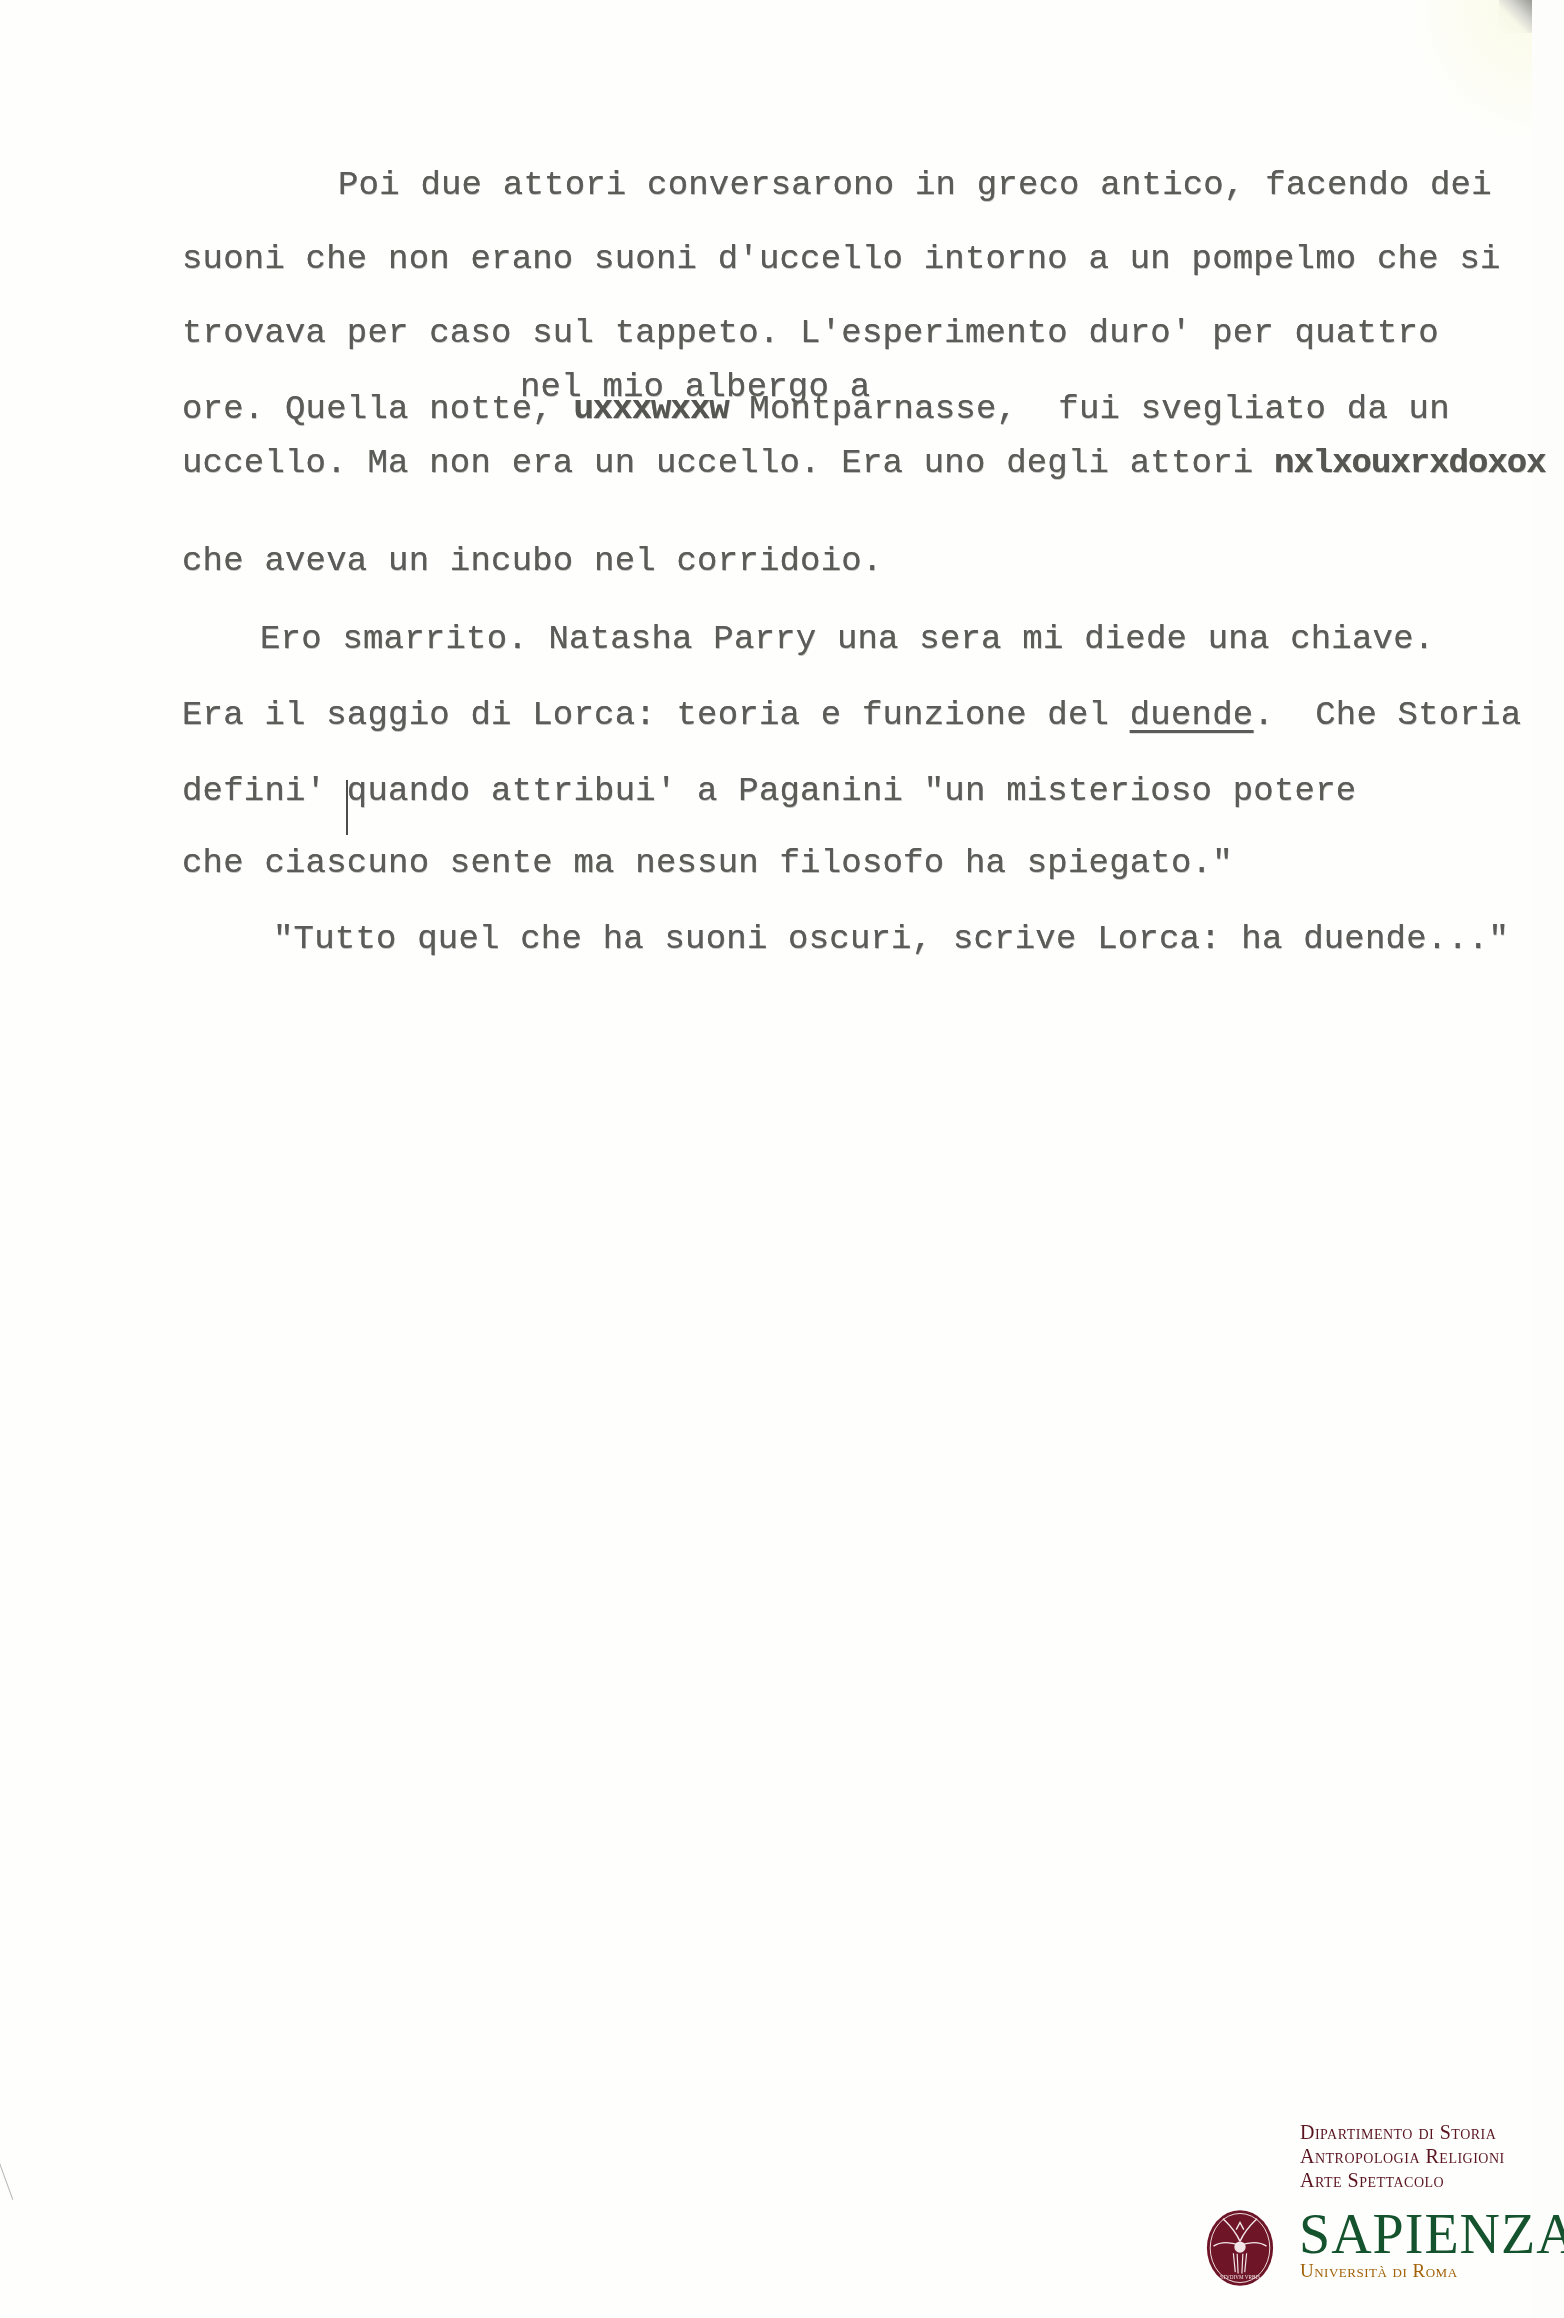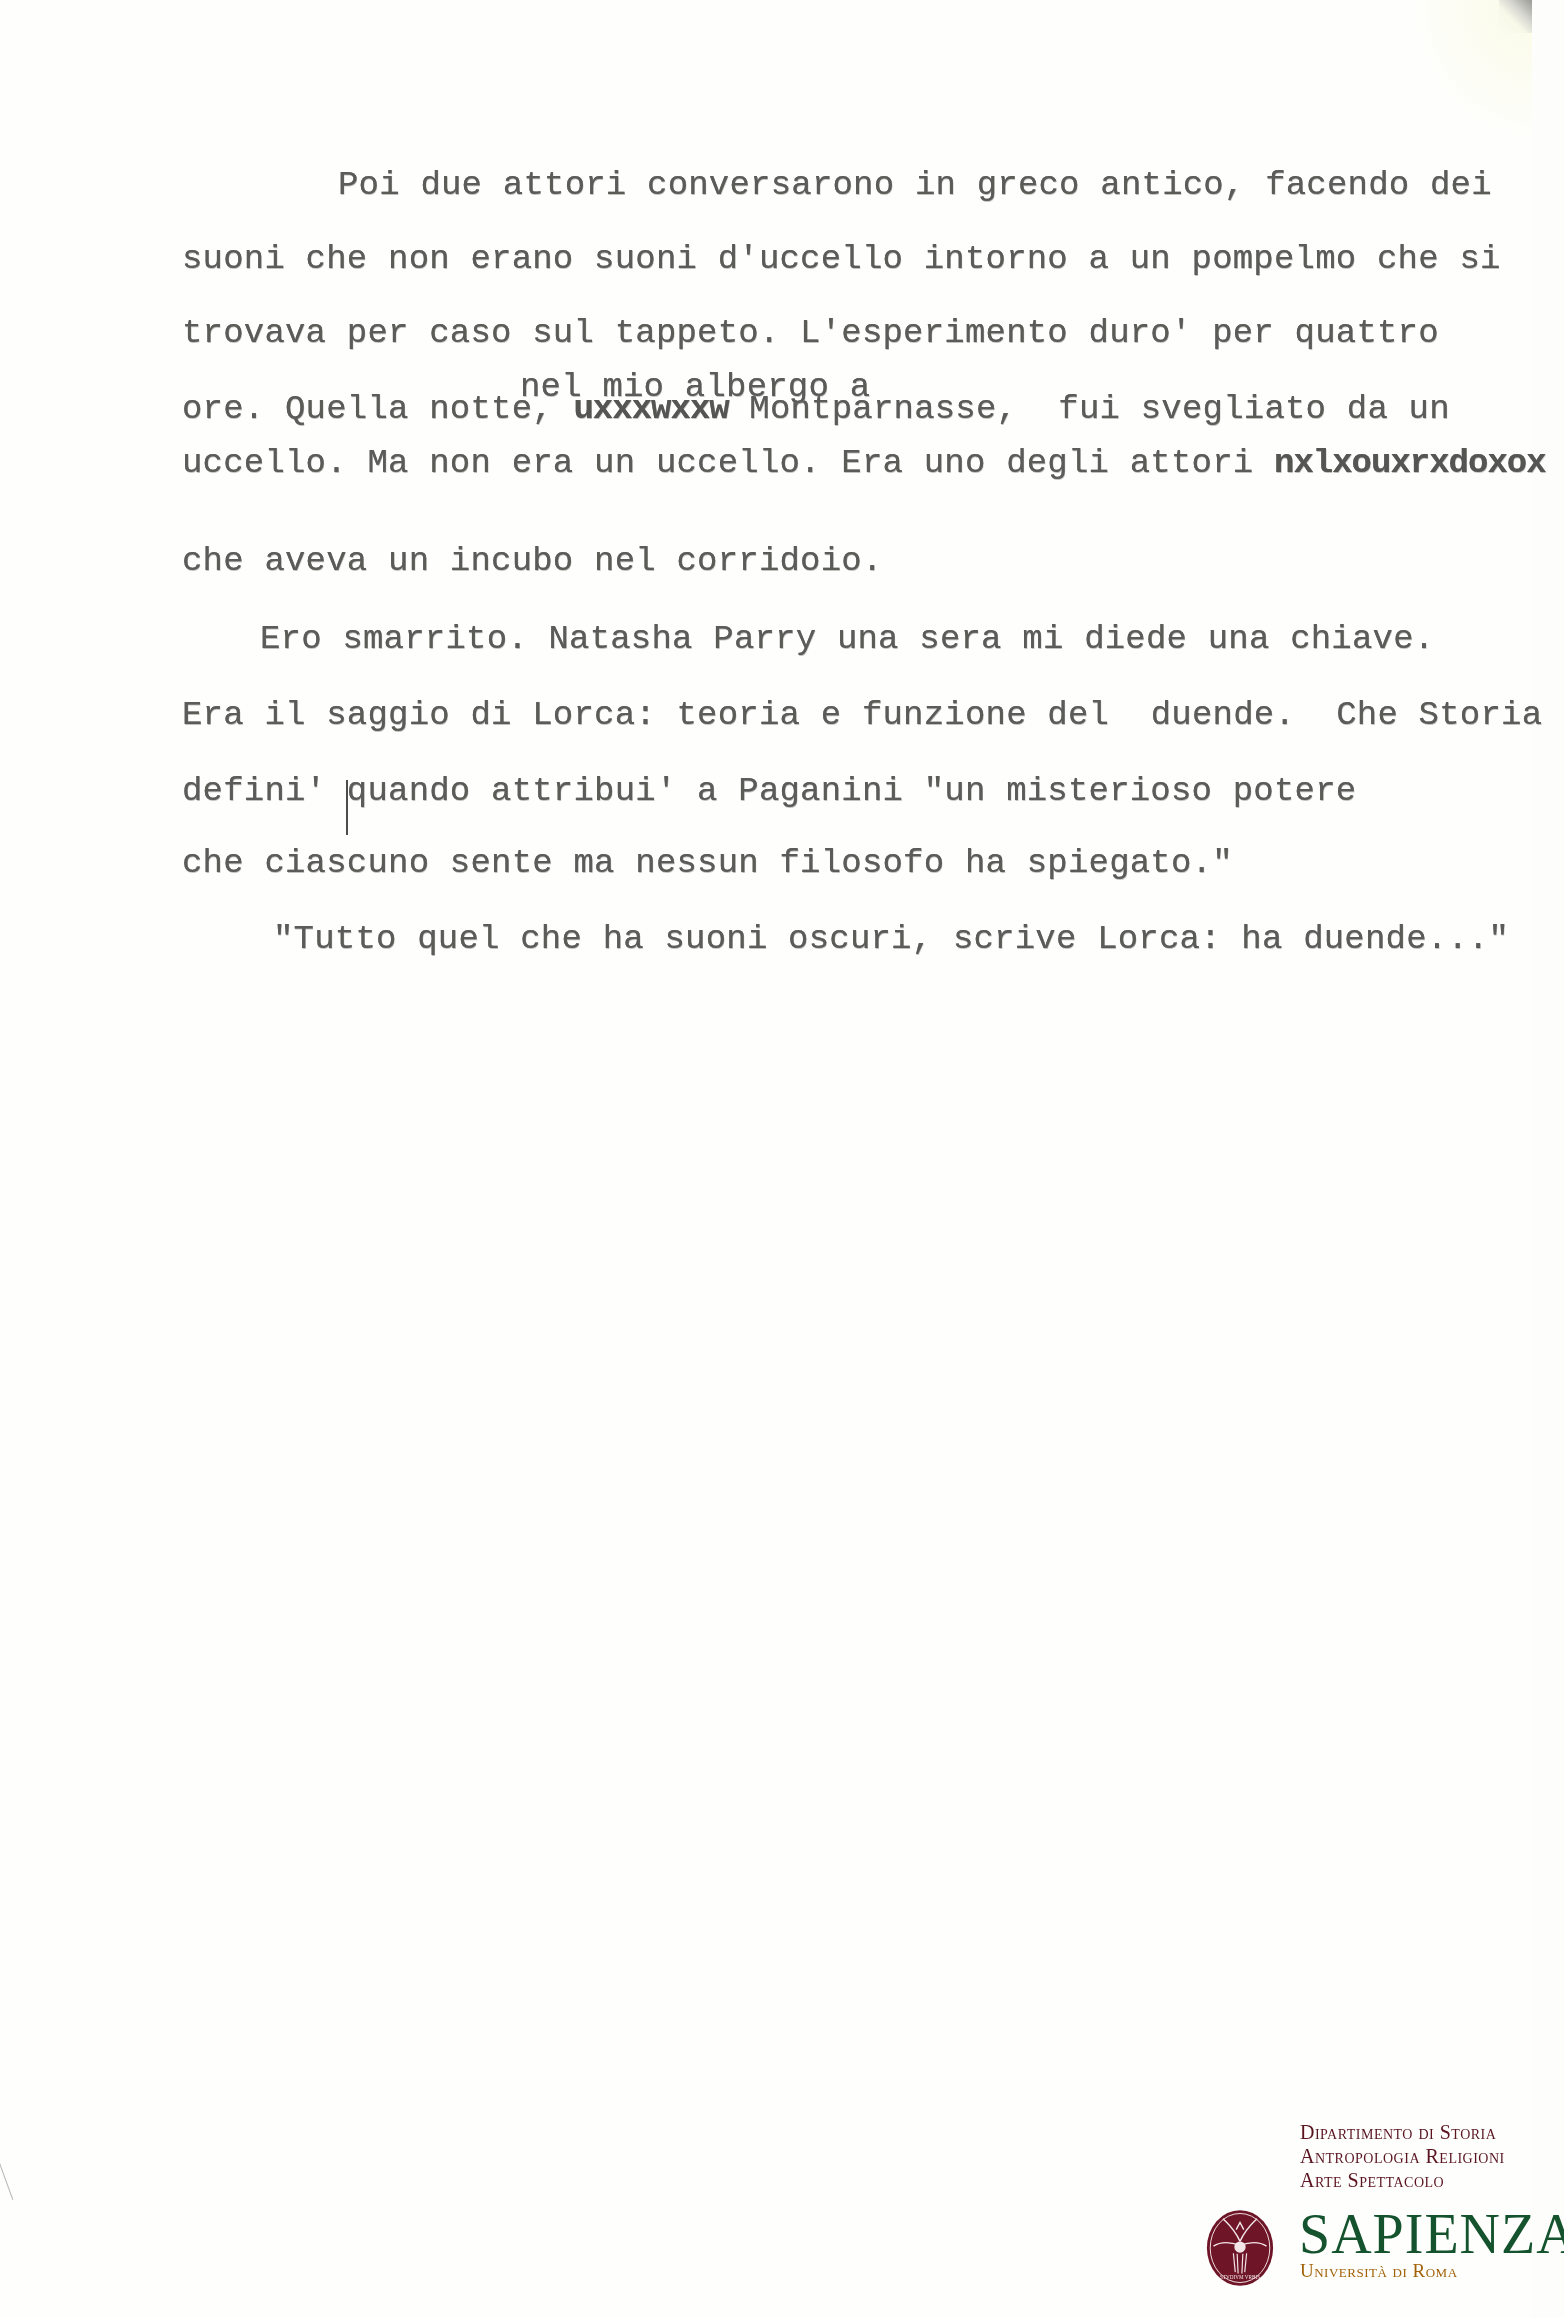--- a/index.html
+++ b/index.html
@@ -42,23 +42,23 @@
     .struck {
       color: #555552;
       letter-spacing: -1px;
       font-weight: bold;
     }
     .inserted {
       position: absolute;
       color: #5b5b58;
     }
     .underline {
+      text-decoration: underline;
       text-decoration-thickness: 2.9px;
       text-underline-offset: 5.7px;
-      margin-left: 21px;
     }
     .pen-mark {
       position: absolute;
       width: 1.9px;
       background: #4c4c4a;
     }
     .edge-mark {
       position: absolute;
       width: 1.4px;
       background: #b8b8b4;

